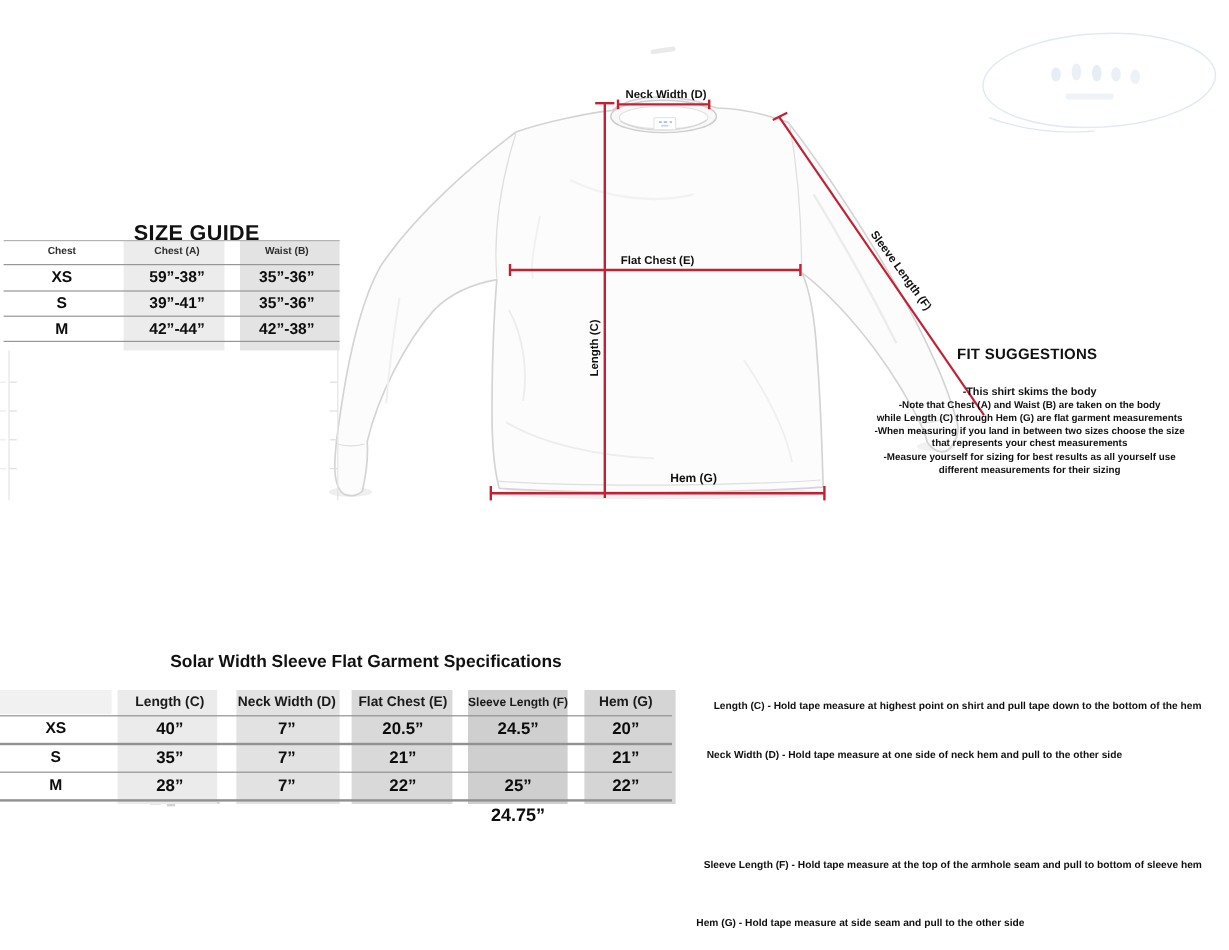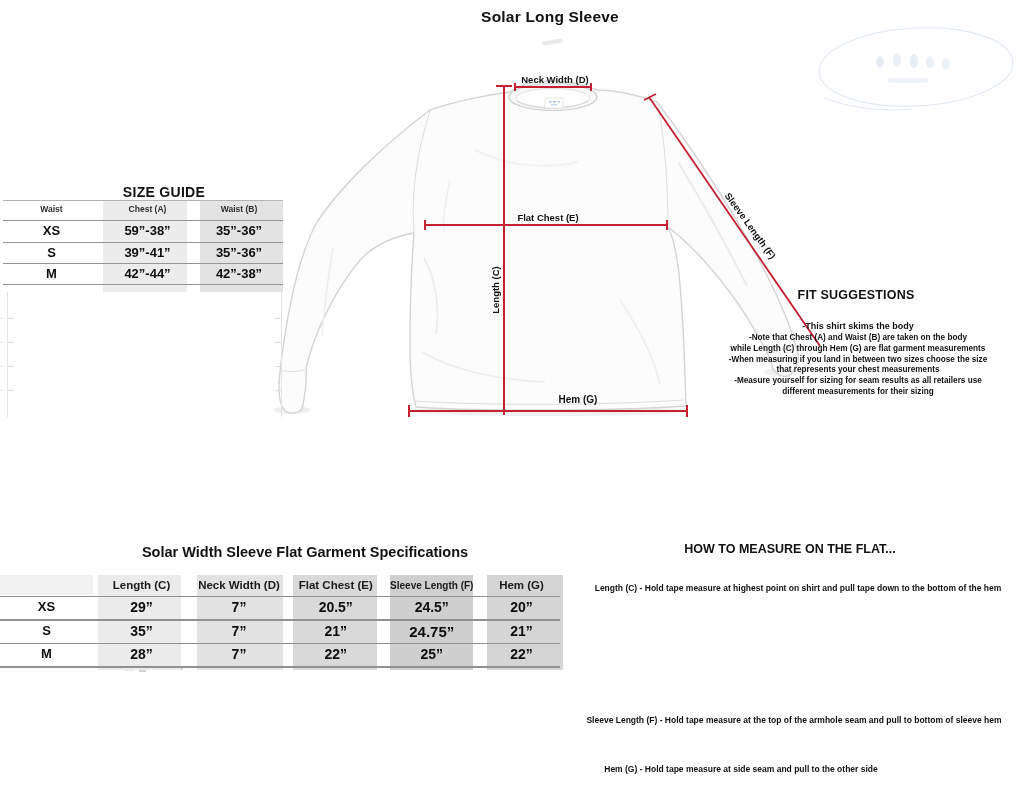--- a/index.html
+++ b/index.html
@@ -4,21 +4,21 @@
 <style>
   html,body{margin:0;padding:0;background:#fff;}
   .page{position:relative;width:1024px;height:792px;background:#ffffff;overflow:hidden;
         font-family:"Liberation Sans",sans-serif;color:#111;}
   .abs{position:absolute;}
   .ctr{text-align:center;}
   .b{font-weight:bold;}
   
   .main-title{top:8px;left:412px;width:276px;font-size:15.5px;letter-spacing:.2px;}
   .title-smudge{top:40px;left:542px;width:21px;height:4px;background:#e4e4e4;transform:rotate(-8deg);border-radius:2px;opacity:.8;}
-  .sg-heading{top:184px;left:64px;width:200px;font-size:14px;letter-spacing:.3px;}
+  .sg-heading{top:184px;left:64px;width:200px;font-size:18px;letter-spacing:.3px;}
   .fit-heading{top:288px;left:756px;width:200px;font-size:12.5px;letter-spacing:.2px;}
   .specs-title{top:544px;left:105px;width:400px;font-size:14.5px;}
   .htm-heading{top:542px;left:640px;width:300px;font-size:12.5px;}
   
   .sg-table{top:200px;left:3px;width:280px;height:92px;}
   .sg-col-bg{top:0;height:92px;}
   .sg-line{left:0;width:280px;height:1.4px;background:#969696;}
   .sg-row{left:0;width:280px;display:flex;}
   .sg-row>div{text-align:center;}
   .sg-c1{width:97px;} .sg-c2{width:95px;} .sg-c3{width:88px;}
@@ -164,35 +164,34 @@
     </g>
 
     <g fill="#a8a8a8" opacity="0.5">
       <rect x="125" y="668" width="9" height="2.5"></rect>
       <rect x="139" y="670" width="7" height="2"></rect>
       <rect x="152" y="667" width="20" height="3"></rect>
       <rect x="176" y="668" width="7" height="2"></rect>
     </g>
   </svg>
 
-  <div class="abs ctr b main-title">Solar Long Sleeve</div>
   <div class="abs title-smudge"></div>
 
   <div class="abs ctr b sg-heading">SIZE GUIDE</div>
 
   <div class="abs sg-table">
     <div class="abs sg-col-bg" style="left:100px;width:84px;background:#ececec;"></div>
     <div class="abs sg-col-bg" style="left:197px;width:83px;background:#e3e3e3;"></div>
     <div class="abs sg-line" style="top:0;background:#b3b3b3;height:1px;"></div>
     <div class="abs sg-line" style="top:20px;"></div>
     <div class="abs sg-line" style="top:41.5px;"></div>
     <div class="abs sg-line" style="top:62.5px;"></div>
     <div class="abs sg-line" style="top:84px;"></div>
     <div class="abs sg-row sg-head" style="top:4px;">
-      <div class="sg-c1">Waist</div>
+      <div class="sg-c1">Chest</div>
       <div class="sg-c2">Chest (A)</div>
       <div class="sg-c3">Waist (B)</div>
     </div>
     <div class="abs sg-row sg-data" style="top:23px;">
       <div class="sg-c1">XS</div>
       <div class="sg-c2">59”-38”</div>
       <div class="sg-c3">35”-36”</div>
     </div>
     <div class="abs sg-row sg-data" style="top:44.5px;">
       <div class="sg-c1">S</div>
@@ -227,21 +226,21 @@
   <div class="abs ctr diag-label lbl-hem">Hem (G)</div>
   <div class="abs ctr diag-label lbl-sleeve">Sleeve Length (F)</div>
 
   <div class="abs ctr b fit-heading">FIT SUGGESTIONS</div>
   <div class="abs ctr fit-lead">-This shirt skims the body</div>
   <div class="abs ctr fit-lines">
     <div>-Note that Chest (A) and Waist (B) are taken on the body</div>
     <div>while Length (C) through Hem (G) are flat garment measurements</div>
     <div>-When measuring if you land in between two sizes choose the size</div>
     <div>that represents your chest measurements</div>
-    <div>-Measure yourself for sizing for seam results as all retailers use</div>
+    <div>-Measure yourself for sizing for best results as all yourself use</div>
     <div>different measurements for their sizing</div>
   </div>
 
   <div class="abs ctr b specs-title">Solar Width Sleeve Flat Garment Specifications</div>
 
   <div class="abs spec-table">
     <div class="abs spec-bg" style="left:0;width:93px;height:20px;background:#f1f1f1;"></div>
     <div class="abs spec-bg" style="left:98px;width:83px;background:#ebebeb;"></div>
     <div class="abs spec-bg" style="left:197px;width:86px;background:#e2e2e2;"></div>
     <div class="abs spec-bg" style="left:293px;width:84px;background:#d9d9d9;"></div>
@@ -254,42 +253,42 @@
     <div class="abs spec-row spec-head" style="top:4px;">
       <div class="sp-c0"></div>
       <div class="sp-c1">Length (C)</div>
       <div class="sp-c2">Neck Width (D)</div>
       <div class="sp-c3">Flat Chest (E)</div>
       <div class="sp-c4">Sleeve Length (F)</div>
       <div class="sp-c5">Hem (G)</div>
     </div>
     <div class="abs spec-row spec-data" style="top:24px;">
       <div class="sp-c0" style="font-size:13px;">XS</div>
-      <div class="sp-c1">29”</div>
+      <div class="sp-c1">40”</div>
       <div class="sp-c2">7”</div>
       <div class="sp-c3">20.5”</div>
       <div class="sp-c4">24.5”</div>
       <div class="sp-c5">20”</div>
     </div>
     <div class="abs spec-row spec-data" style="top:47.5px;">
       <div class="sp-c0" style="font-size:13px;">S</div>
       <div class="sp-c1">35”</div>
       <div class="sp-c2">7”</div>
       <div class="sp-c3">21”</div>
-      <div class="sp-c4" style="font-size:15px;">24.75”</div>
+      <div class="sp-c4" style="font-size:15px;margin-top:48px;">24.75”</div>
       <div class="sp-c5">21”</div>
     </div>
     <div class="abs spec-row spec-data" style="top:71px;">
       <div class="sp-c0" style="font-size:13px;">M</div>
       <div class="sp-c1">28”</div>
       <div class="sp-c2">7”</div>
       <div class="sp-c3">22”</div>
       <div class="sp-c4">25”</div>
       <div class="sp-c5">22”</div>
     </div>
   </div>
 
-  <div class="abs ctr b htm-heading">HOW TO MEASURE ON THE FLAT...</div>
   <div class="abs instr" style="top:583px;left:566px;">Length (C) - Hold tape measure at highest point on shirt and pull tape down to the bottom of the hem</div>
+  <div class="abs instr" style="top:624px;left:530px;">Neck Width (D) - Hold tape measure at one side of neck hem and pull to the other side</div>
   <div class="abs instr" style="top:715px;left:562px;">Sleeve Length (F) - Hold tape measure at the top of the armhole seam and pull to bottom of sleeve hem</div>
-  <div class="abs instr" style="top:764px;left:509px;">Hem (G) - Hold tape measure at side seam and pull to the other side</div>
+  <div class="abs instr" style="top:764px;left:485px;">Hem (G) - Hold tape measure at side seam and pull to the other side</div>
 
 </div>
 
 </body></html>

